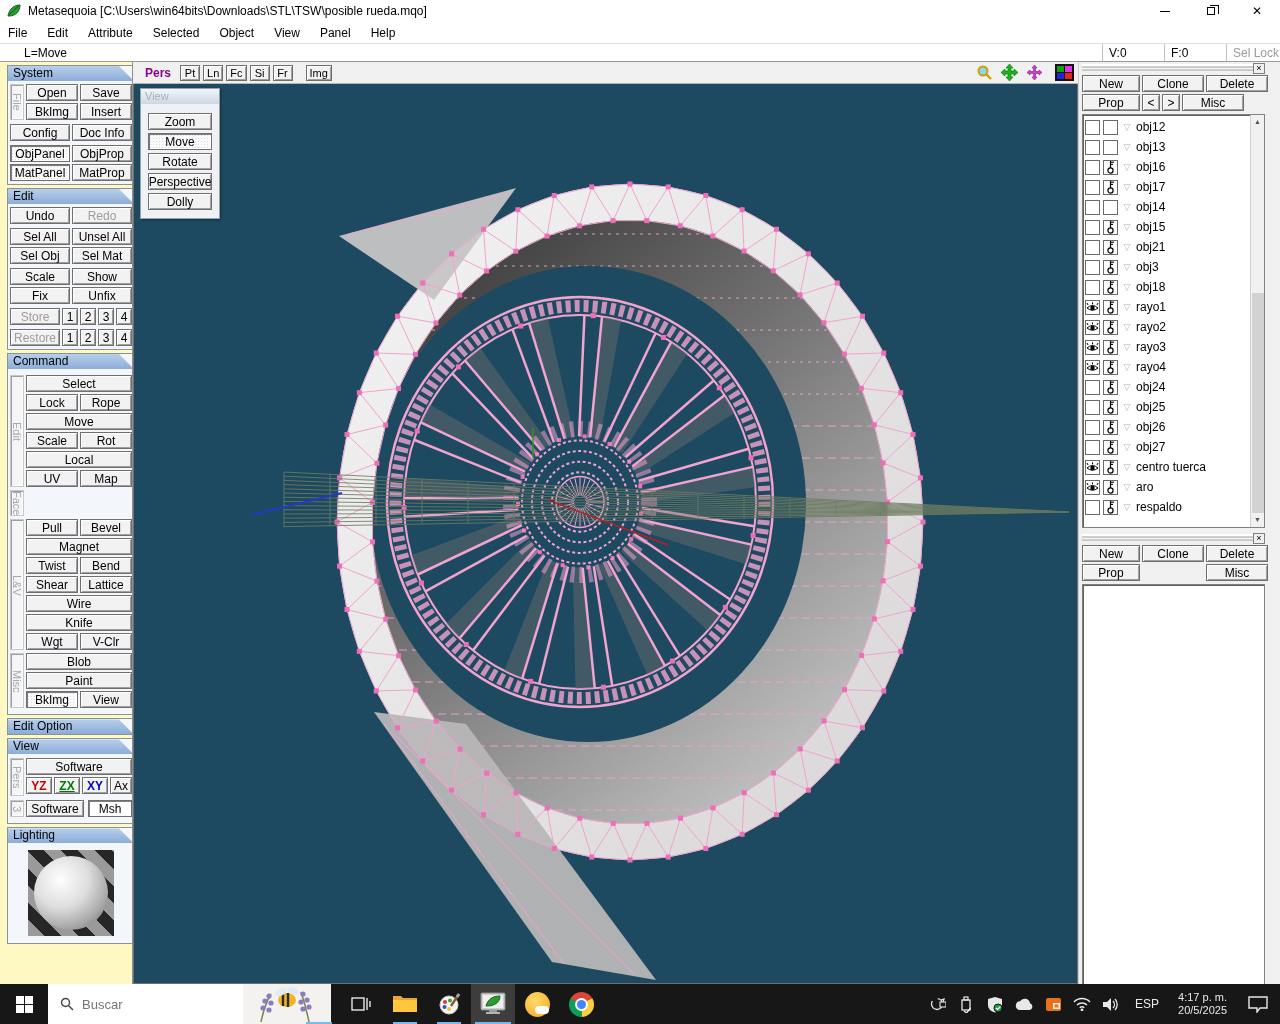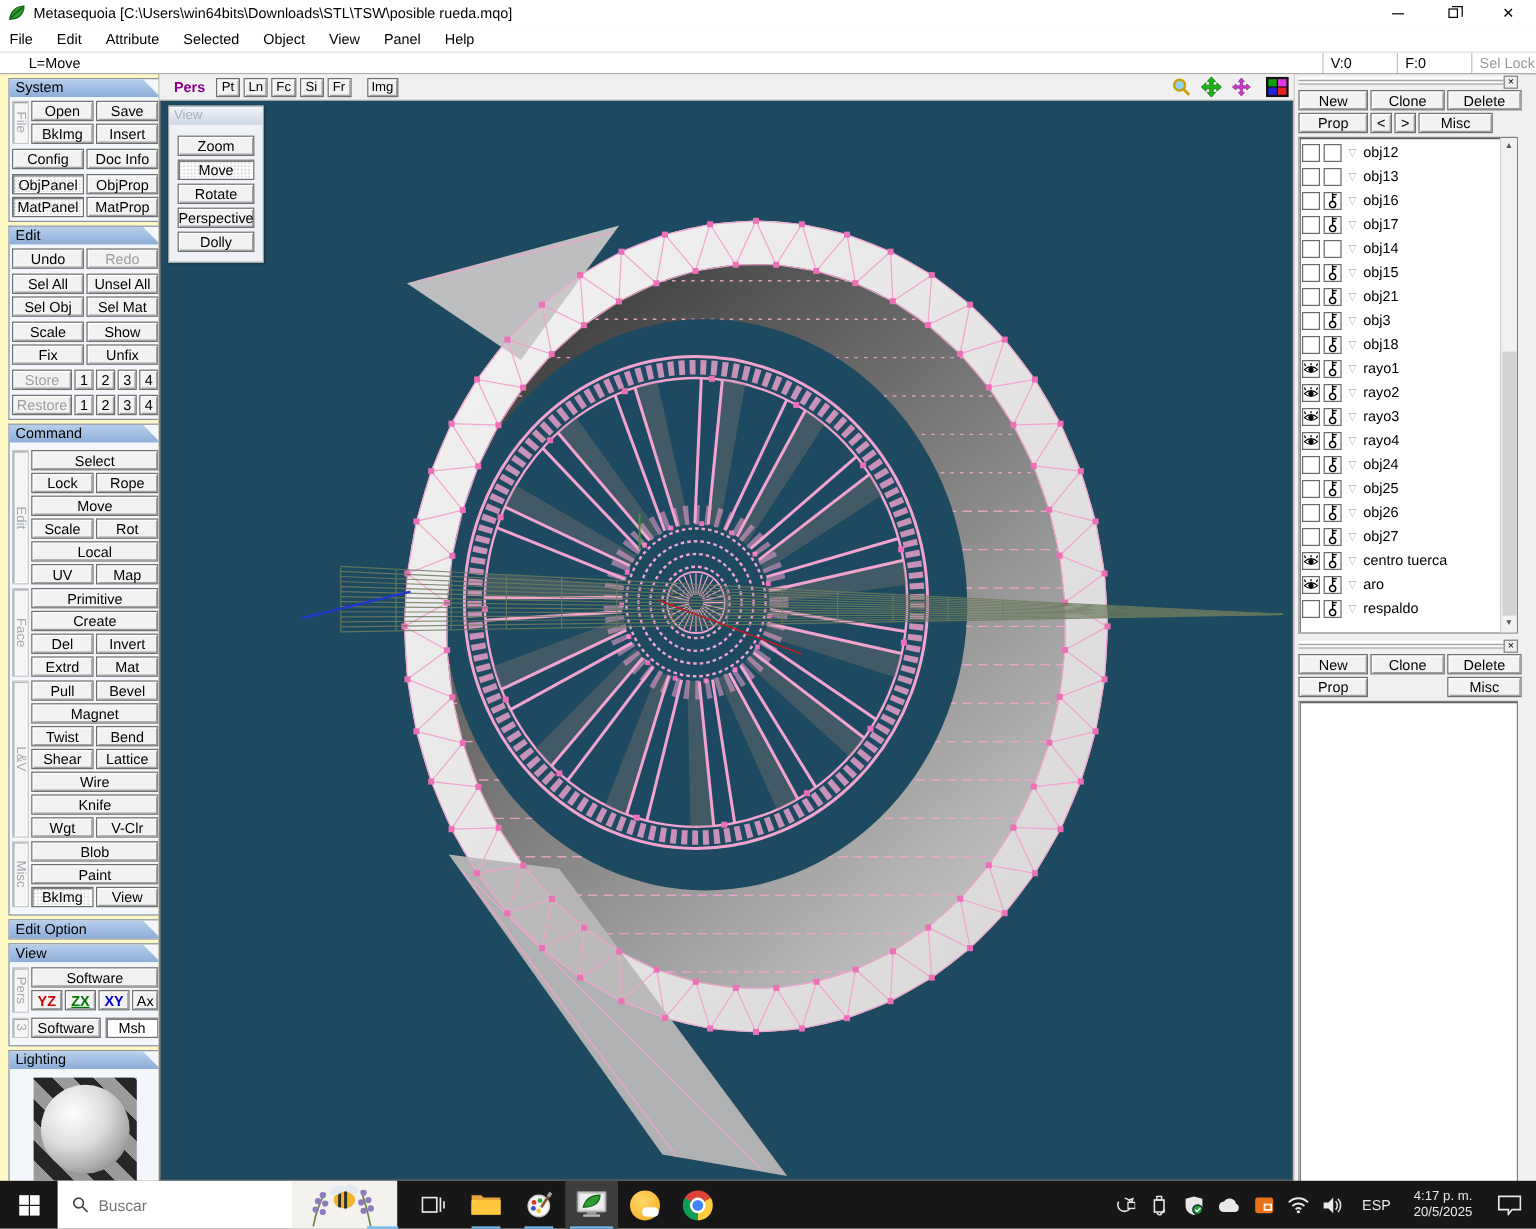--- a/index.html
+++ b/index.html
@@ -245,32 +245,20 @@
             </div>
             <div class="btn">Local</div>
             <div class="g2">
               <div class="btn">UV</div>
               <div class="btn">Map</div>
             </div>
           </div>
         </div>
         <div class="cgroup">
           <div class="vlabel">Face</div>
-          <div class="rows">
-            <div class="btn">Primitive</div>
-            <div class="btn">Create</div>
-            <div class="g2">
-              <div class="btn">Del</div>
-              <div class="btn">Invert</div>
-            </div>
-            <div class="g2">
-              <div class="btn">Extrd</div>
-              <div class="btn">Mat</div>
-            </div>
-          </div>
         </div>
         <div class="cgroup">
           <div class="vlabel">L&amp;V</div>
           <div class="rows">
             <div class="g2">
               <div class="btn">Pull</div>
               <div class="btn">Bevel</div>
             </div>
             <div class="btn">Magnet</div>
             <div class="g2">

